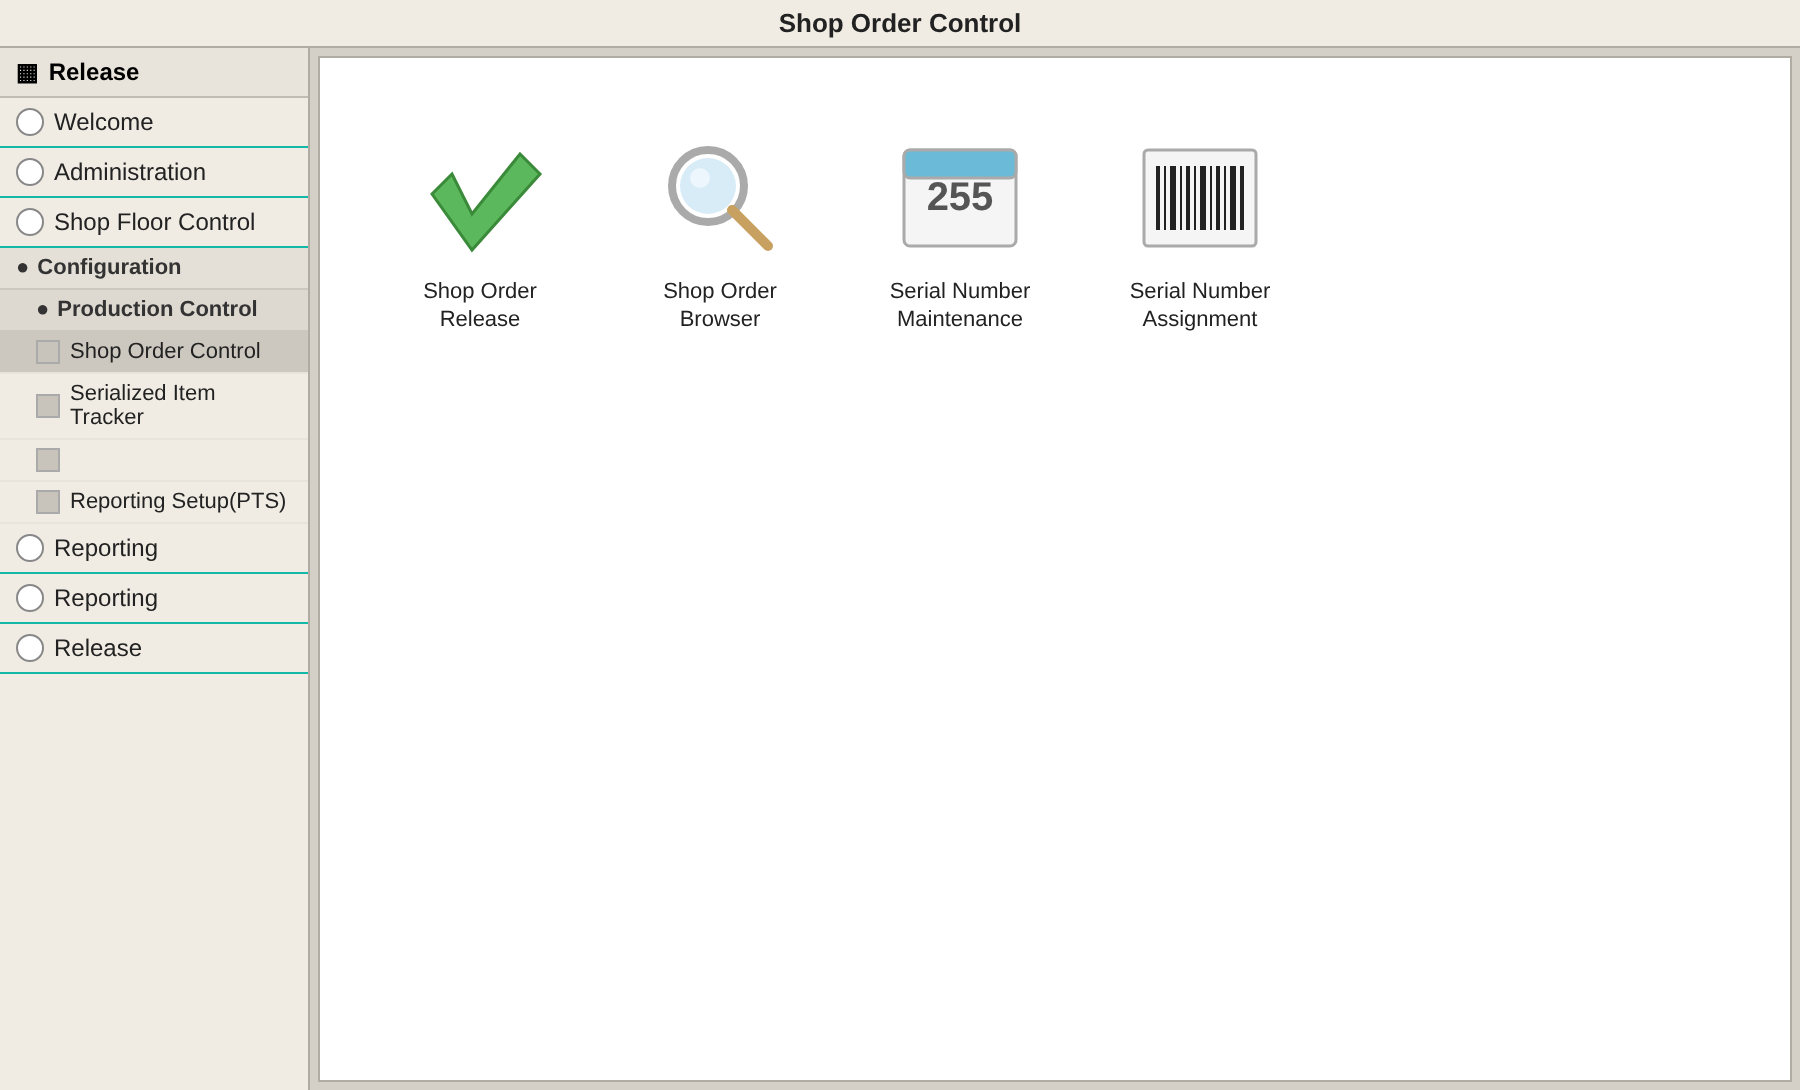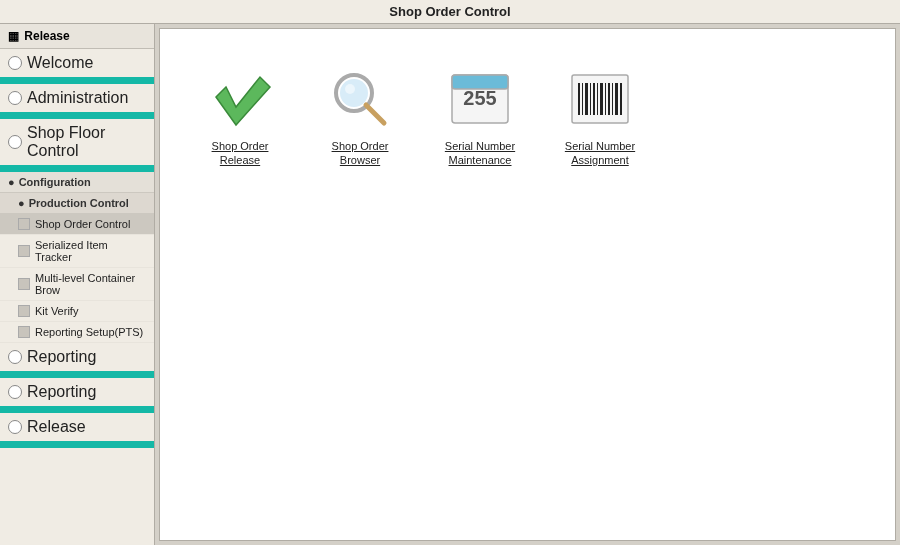--- a/index.html
+++ b/index.html
@@ -44,22 +44,22 @@
       gap: 5px;
     }
 
     .sidebar-item {
       padding: 5px 8px;
       cursor: pointer;
       display: flex;
       align-items: center;
       gap: 5px;
       color: #222;
-      font-size: 16px;
-      border-bottom: 7px solid #14b8a6;
+      font-size: 12px;
+      border-bottom: 1px solid #14b8a6;
     }
 
     .sidebar-item .circle-icon {
       width: 14px; height: 14px;
       border-radius: 50%;
       border: 1px solid #888;
       background: #fff;
       flex-shrink: 0;
       display: inline-flex;
       align-items: center;
@@ -130,21 +130,20 @@
       align-items: center;
       justify-content: center;
       margin-bottom: 8px;
     }
 
     .icon-label {
       text-align: center;
       font-size: 11px;
       color: #222;
       line-height: 1.3;
-      text-decoration: underline;
     }
   </style>
 </head>
 <body>
 
 <div class="title-bar">
   <span>Shop Order Control</span>
 </div>
 
 <div class="main-layout">
@@ -186,27 +185,22 @@
       <span>Shop Order Control</span>
     </div>
 
     <div class="sidebar-sub-item">
       <span class="small-icon"></span>
       <span>Serialized Item Tracker</span>
     </div>
 
     <div class="sidebar-sub-item">
       <span class="small-icon"></span>
-      <span>Multi-level Container Brow</span>
-    </div>
-
-    <div class="sidebar-sub-item">
-      <span class="small-icon"></span>
-      <span>Kit Verify</span>
-    </div>
+    </div>
+
 
     <div class="sidebar-sub-item">
       <span class="small-icon"></span>
       <span>Reporting Setup(PTS)</span>
     </div>
 
     <div class="sidebar-item">
       <span class="circle-icon"></span>
       <span>Reporting</span>
     </div>

